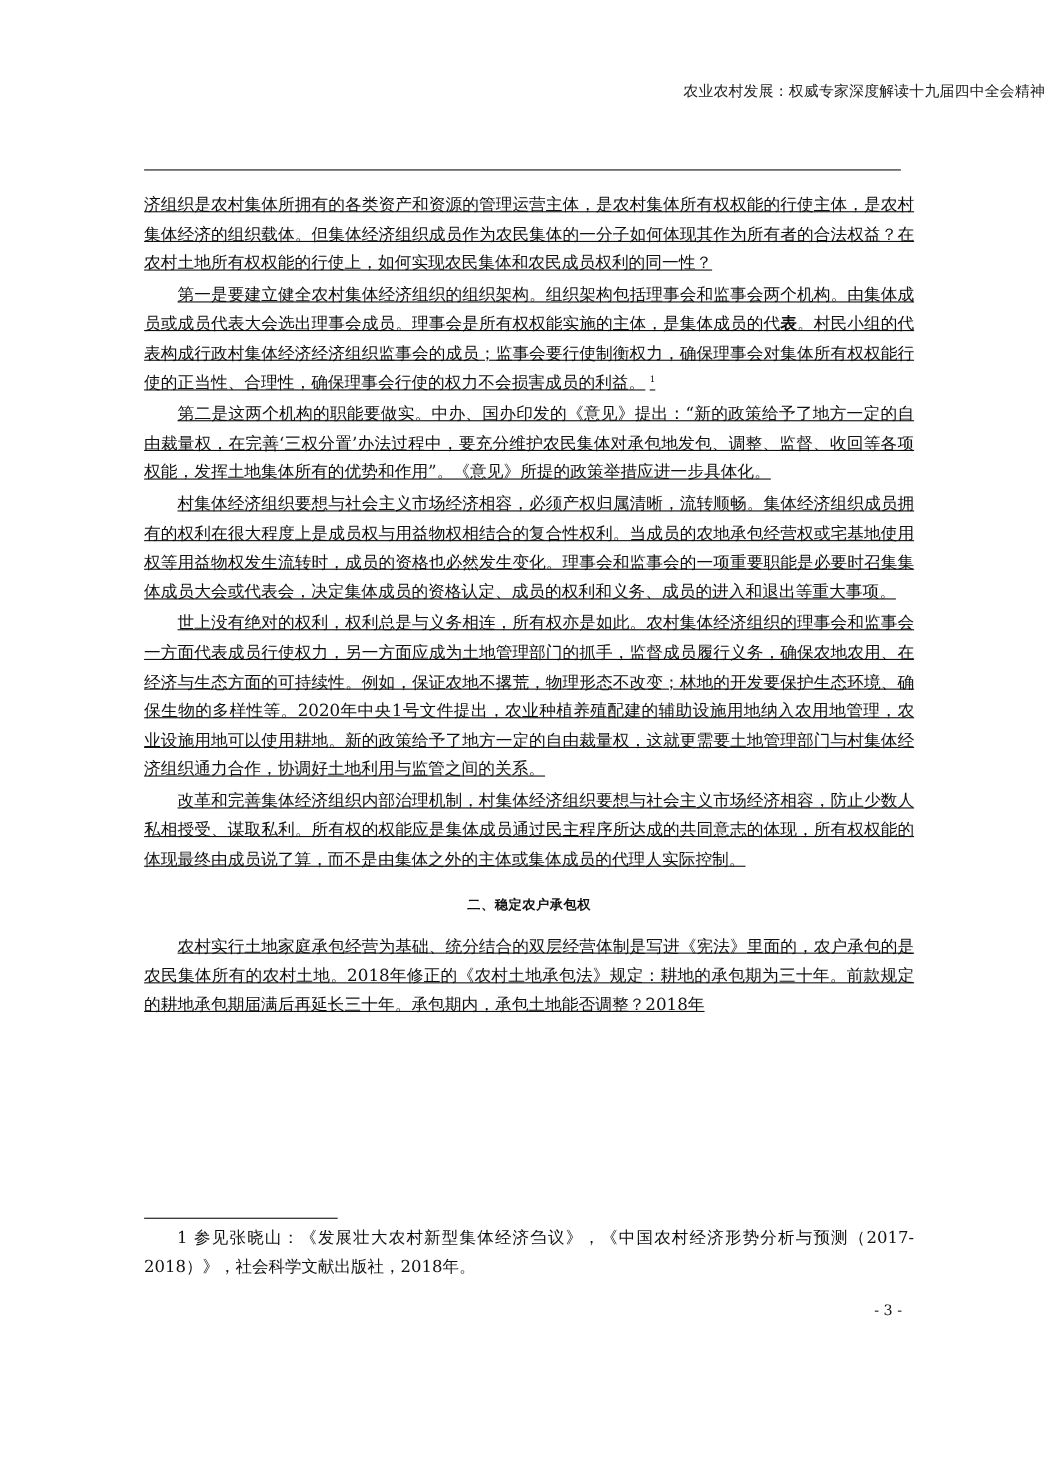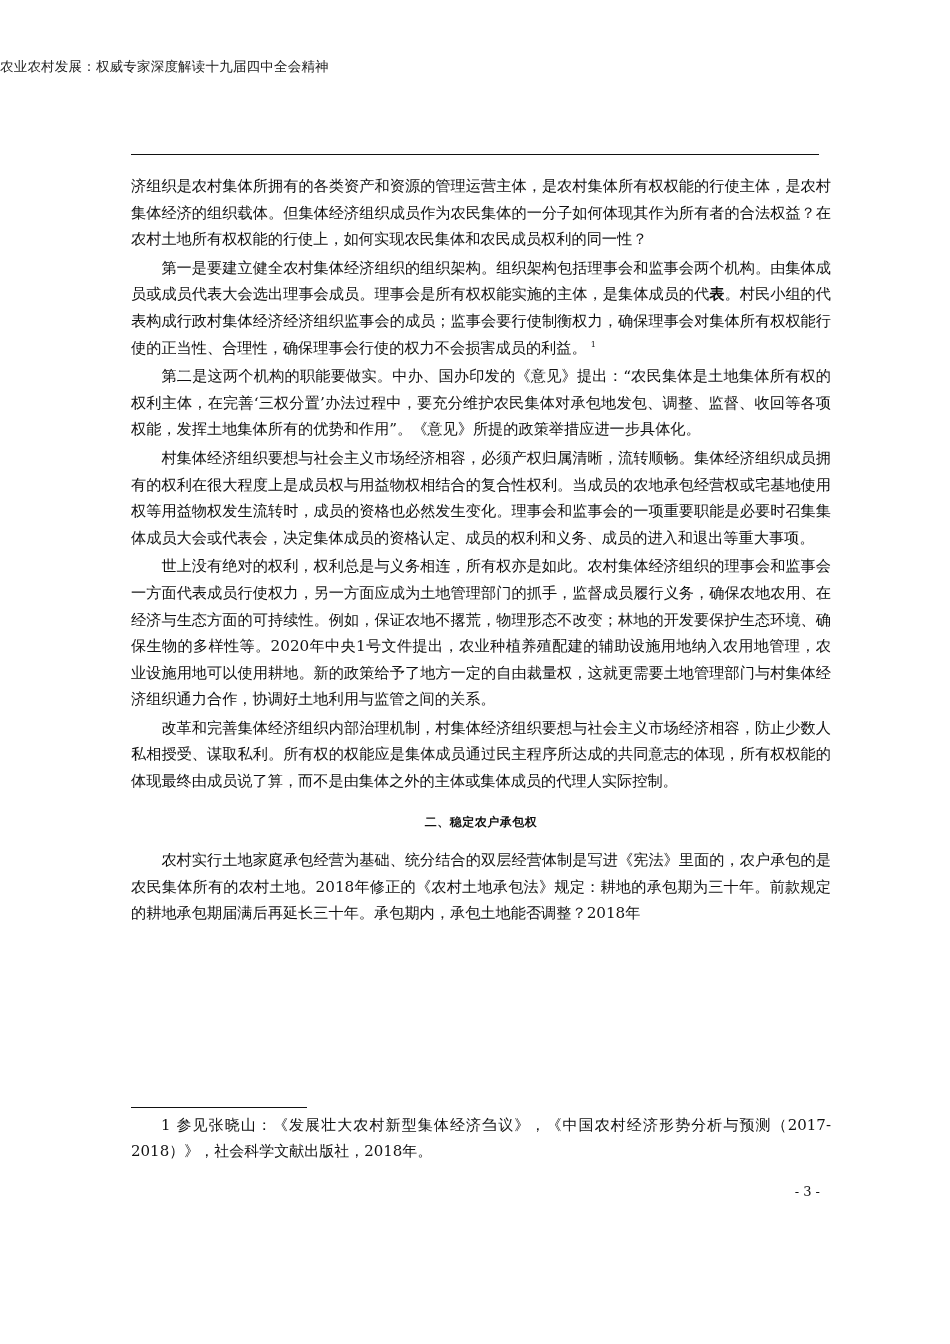--- a/index.html
+++ b/index.html
@@ -1,25 +1,25 @@
 <!DOCTYPE html>
 <html><head>
 <meta charset="utf-8">
 <style>
   html, body { margin: 0; padding: 0; background: #ffffff; }
   body { width: 950px; height: 1344px; position: relative; overflow: hidden;
          font-family: "DejaVu Serif", "Liberation Serif", serif; color: #111; }
   .page { position: absolute; left: 0; top: 0; width: 950px; height: 1344px; background: #fff; }
-  .running-header { position: absolute; top: 58px; left: 0; width: 950px; text-align: left;
+  .running-header { position: absolute; top: 74px; left: 0; width: 950px; text-align: right;
          font-size: 13.5px; color: #222; letter-spacing: 0.2px; }
   .header-rule { position: absolute; top: 154px; left: 131px; width: 688px; height: 0;
          border-top: 1.6px solid #111; }
   .body-text { position: absolute; top: 173px; left: 131px; width: 700px; font-size: 15.2px;
          line-height: 26.6px; text-align: justify; }
-  .body-text p { margin: 0 0 2px 0; text-indent: 2em; }
+  .body-text p { margin: 0 0 2px 0; text-indent: 2em; text-decoration: underline; }
   .body-text p.noindent { text-indent: 0; }
   .bold { font-weight: bold; font-family: "DejaVu Sans", sans-serif; }
   sup.fnref { font-size: 8px; vertical-align: super; line-height: 0; margin-left: 4px; }
   .section-heading { text-align: center; font-family: "DejaVu Sans", sans-serif; font-weight: bold;
          font-size: 12px; margin: 14px 0 12px 0; text-indent: 0; letter-spacing: 0.5px; }
   .footnote-rule { position: absolute; top: 1107px; left: 131px; width: 176px; height: 0;
          border-top: 1px solid #111; }
   .footnote { position: absolute; top: 1112px; left: 131px; width: 700px; font-size: 15px;
          line-height: 26px; text-align: justify; }
   .footnote p { margin: 0; text-indent: 2em; }
@@ -31,21 +31,21 @@
 <div class="page">
 
   <div class="running-header">农业农村发展：权威专家深度解读十九届四中全会精神</div>
   <div class="header-rule"></div>
 
   <div class="body-text">
     <p class="noindent">济组织是农村集体所拥有的各类资产和资源的管理运营主体，是农村集体所有权权能的行使主体，是农村集体经济的组织载体。但集体经济组织成员作为农民集体的一分子如何体现其作为所有者的合法权益？在农村土地所有权权能的行使上，如何实现农民集体和农民成员权利的同一性？</p>
 
     <p><span>第一是要建立健全农村集体经济组织的组织架构。组织架构包括理事会和监事会两个机构。由集体成员或成员代表大会选出理事会成员。理事会是所有权权能实施的主体，是集体成员的</span><span>代</span><span class="bold">表</span><span>。村民小组的代表构成行政村集体经济经济组织监事会的成员；监事会要行使制衡权力，确保理事会对集体所有权权能行使的正当性、合理性，确保理事会行使的权力不会损害成员的利益。</span><sup class="fnref">1</sup></p>
 
-    <p>第二是这两个机构的职能要做实。中办、国办印发的《意见》提出：“农民集体是土地集体所有权的权利主体，在完善‘三权分置’办法过程中，要充分维护农民集体对承包地发包、调整、监督、收回等各项权能，发挥土地集体所有的优势和作用”。《意见》所提的政策举措应进一步具体化。</p>
+    <p>第二是这两个机构的职能要做实。中办、国办印发的《意见》提出：“新的政策给予了地方一定的自由裁量权，在完善‘三权分置’办法过程中，要充分维护农民集体对承包地发包、调整、监督、收回等各项权能，发挥土地集体所有的优势和作用”。《意见》所提的政策举措应进一步具体化。</p>
     <p>村集体经济组织要想与社会主义市场经济相容，必须产权归属清晰，流转顺畅。集体经济组织成员拥有的权利在很大程度上是成员权与用益物权相结合的复合性权利。当成员的农地承包经营权或宅基地使用权等用益物权发生流转时，成员的资格也必然发生变化。理事会和监事会的一项重要职能是必要时召集集体成员大会或代表会，决定集体成员的资格认定、成员的权利和义务、成员的进入和退出等重大事项。</p>
     <p>世上没有绝对的权利，权利总是与义务相连，所有权亦是如此。农村集体经济组织的理事会和监事会一方面代表成员行使权力，另一方面应成为土地管理部门的抓手，监督成员履行义务，确保农地农用、在经济与生态方面的可持续性。例如，保证农地不撂荒，物理形态不改变；林地的开发要保护生态环境、确保生物的多样性等。2020年中央1号文件提出，农业种植养殖配建的辅助设施用地纳入农用地管理，农业设施用地可以使用耕地。新的政策给予了地方一定的自由裁量权，这就更需要土地管理部门与村集体经济组织通力合作，协调好土地利用与监管之间的关系。</p>
     <p>改革和完善集体经济组织内部治理机制，村集体经济组织要想与社会主义市场经济相容，防止少数人私相授受、谋取私利。所有权的权能应是集体成员通过民主程序所达成的共同意志的体现，所有权权能的体现最终由成员说了算，而不是由集体之外的主体或集体成员的代理人实际控制。</p>
 
     <div class="section-heading">二、稳定农户承包权</div>
 
     <p>农村实行土地家庭承包经营为基础、统分结合的双层经营体制是写进《宪法》里面的，农户承包的是农民集体所有的农村土地。2018年修正的《农村土地承包法》规定：耕地的承包期为三十年。前款规定的耕地承包期届满后再延长三十年。承包期内，承包土地能否调整？2018年</p>
   </div>
 
   <div class="footnote-rule"></div>

